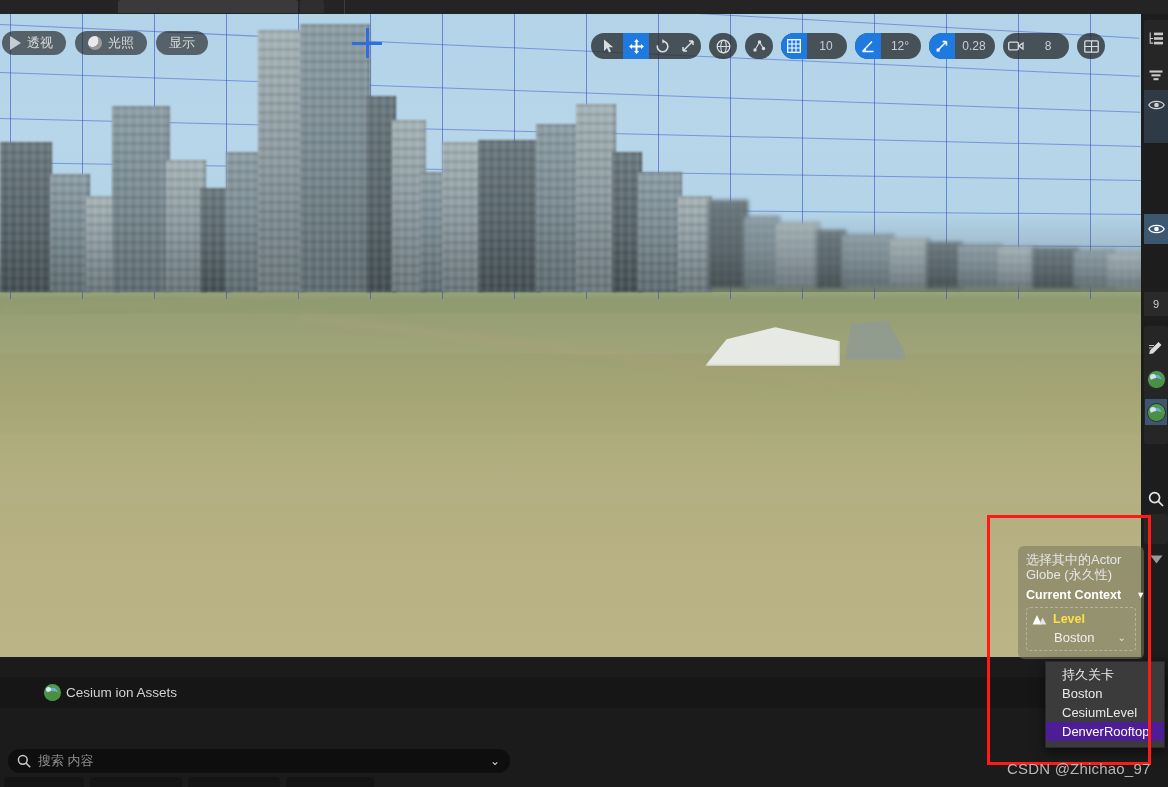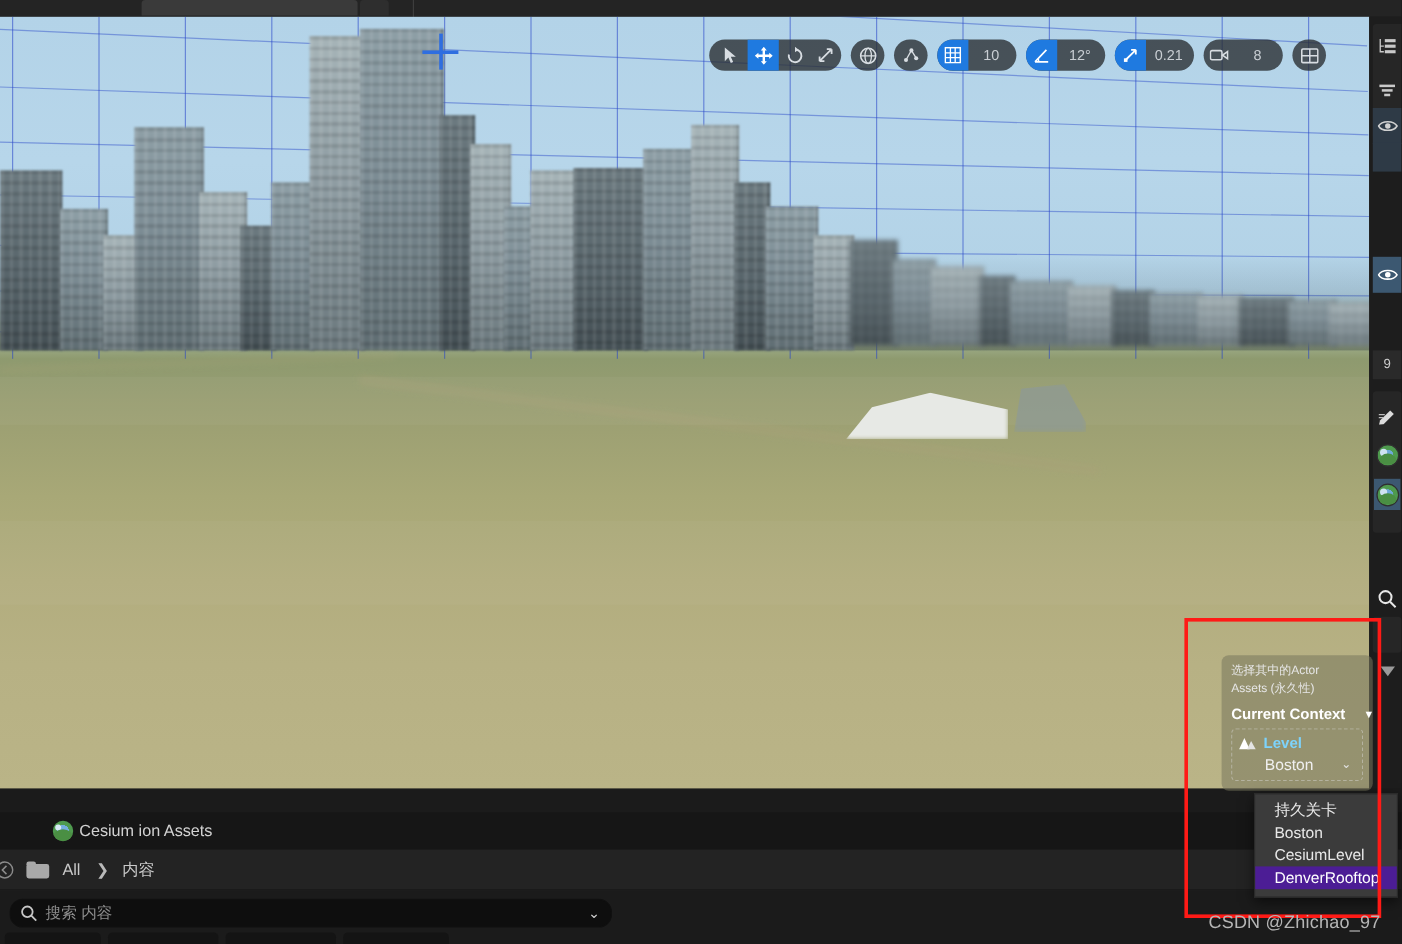--- a/index.html
+++ b/index.html
@@ -274,33 +274,33 @@
   .cb-tab { height: 12px; background: #141414; border-radius: 4px 4px 0 0; }
 
   
   .lvl-widget {
     position: absolute; left: 1018px; top: 546px;
     width: 110px; padding: 6px 8px 8px 8px;
     background: rgba(120,118,92,0.55);
     border-radius: 6px;
     color: #eeeeee;
   }
-  .lvl-hint { font-size: 10px; line-height: 15px; color: #e6e6e6; }
+  .lvl-hint { font-size: 13px; line-height: 15px; color: #e6e6e6; }
   .lvl-ctx {
     margin-top: 6px; font-size: 12.5px; font-weight: 700; color: #ffffff;
     display: flex; align-items: center; gap: 15px; white-space: nowrap;
   }
   .lvl-ctx .dn { font-size: 9px; }
   .lvl-box {
     margin-top: 5px; padding: 4px 5px 5px 5px;
     border: 1px dashed rgba(220,220,220,0.45);
     border-radius: 4px;
   }
   .lvl-row { display: flex; align-items: center; gap: 6px; }
-  .lvl-row .lbl { font-size: 12.5px; font-weight: 700; color: #7dd3fc; }
+  .lvl-row .lbl { font-size: 12.5px; font-weight: 700; color: #fde047; }
   .lvl-combo {
     margin-top: 4px;
     display: flex; align-items: center; justify-content: space-between;
     padding: 0 4px 0 22px;
     font-size: 13px; color: #f0f0f0;
   }
   .lvl-combo .dn { font-size: 10px; color: #e3e3e3; }
 
   
   .lvl-dd {
@@ -472,20 +472,33 @@
     <div class="road-streak" style="left:300px;top:300px;width:620px;height:5px;transform:rotate(7deg);"></div>
     <div class="road-streak" style="left:0px;top:292px;width:330px;height:4px;transform:rotate(-2deg);opacity:.6;"></div>
     <div class="ground-band" style="top:300px;height:40px;"></div>
     <div class="ground-band" style="top:420px;height:70px;background:rgba(255,255,255,0.03);"></div>
 
     <div class="white-obj" style="left:705px;top:306px;width:135px;height:46px;clip-path:polygon(0% 100%,16% 42%,52% 16%,100% 46%,100% 100%);"></div>
     <div class="white-obj" style="left:845px;top:306px;width:60px;height:40px;background:#8e9a96;opacity:.75;clip-path:polygon(0% 100%,10% 10%,70% 0%,100% 80%,100% 100%);"></div>
 
     <div class="crosshair" style="left:352px;top:14px;"></div>
 
+    <div class="vp-left-controls">
+      <div class="pill cam">
+        <span class="cam-glyph"></span>
+        <span>透视</span>
+      </div>
+      <div class="pill">
+        <span class="moon-glyph"></span>
+        <span>光照</span>
+      </div>
+      <div class="pill">
+        <span>显示</span>
+      </div>
+    </div>
 
     <div class="vp-right-toolbar">
 
       <div class="tgroup">
         <div class="tbtn first">
           <svg class="ic" width="12" height="14" viewBox="0 0 12 14">
               <path d="M1 0.6 L1 12 L4 9 L6 13.5 L8 12.6 L6 8.3 L10.2 8.2 Z" fill="#d8dde2"></path>
             </svg>
         </div>
         <div class="tbtn active">
@@ -547,21 +560,21 @@
         <div class="tval">12°</div>
       </div>
 
       <div class="tgroup">
         <div class="tbtn active">
           <svg class="ic" width="14" height="14" viewBox="0 0 14 14">
               <path d="M3 11 L11.5 2.5 M11.5 2.5 L7.6 2.5 M11.5 2.5 L11.5 6.4" stroke="#fff" stroke-width="1.5" fill="none"></path>
               <rect x="1.6" y="9.6" width="3" height="3" fill="#fff"></rect>
             </svg>
         </div>
-        <div class="tval">0.21</div>
+        <div class="tval">0.28</div>
       </div>
 
       <div class="tgroup">
         <div class="tbtn">
           <svg class="ic" width="16" height="12" viewBox="0 0 16 12">
               <rect x="0.7" y="2.2" width="9.6" height="7.6" rx="1.3" fill="none" stroke="#d8dde2" stroke-width="1.3"></rect>
               <path d="M10.8 6 L15 3 V9 Z" fill="none" stroke="#d8dde2" stroke-width="1.3"></path>
             </svg>
         </div>
         <div class="tval">8</div>
@@ -646,32 +659,20 @@
     </div>
   </div>
 
   <div class="cb">
 
     <div class="cb-assets-row">
       <span class="cb-assets-icon"></span>
       <span class="cb-assets-label">Cesium ion Assets</span>
     </div>
 
-    <div class="cb-breadcrumb">
-      <span class="bc-back">
-        <svg class="ic" width="16" height="16" viewBox="0 0 16 16">
-            <circle cx="8" cy="8" r="6.6" fill="none" stroke="#8a8a8a" stroke-width="1.2"></circle>
-            <path d="M9.4 4.6 L6 8 L9.4 11.4" stroke="#8a8a8a" stroke-width="1.3" fill="none"></path>
-          </svg>
-      </span>
-      <span class="bc-folder"></span>
-      <span class="bc-text">All</span>
-      <span class="bc-chev">❯</span>
-      <span class="bc-text">内容</span>
-    </div>
 
     <div class="cb-search">
       <span class="mag">
         <svg class="ic" width="14" height="14" viewBox="0 0 14 14">
             <circle cx="5.8" cy="5.8" r="4.4" fill="none" stroke="#c7c7c7" stroke-width="1.5"></circle>
             <path d="M9.1 9.1 L13.2 13.2" stroke="#c7c7c7" stroke-width="1.5"></path>
           </svg>
       </span>
       <span class="ph">搜索 内容</span>
       <span class="caret">⌄</span>
@@ -682,21 +683,21 @@
       <div class="cb-tab" style="width:92px;"></div>
       <div class="cb-tab" style="width:92px;"></div>
       <div class="cb-tab" style="width:88px;"></div>
     </div>
 
   </div>
 
   <div class="lvl-widget">
     <div class="lvl-hint">
       <span>选择其中的Actor</span><br>
-      <span>Assets (永久性)</span>
+      <span>Globe (永久性)</span>
     </div>
     <div class="lvl-ctx">
       <span>Current Context</span>
       <span class="dn">▼</span>
     </div>
     <div class="lvl-box">
       <div class="lvl-row">
         <span>
           <svg class="ic" width="15" height="12" viewBox="0 0 15 12">
               <path d="M0.6 11.4 L5 2 L9.4 11.4 Z" fill="#ffffff"></path>

